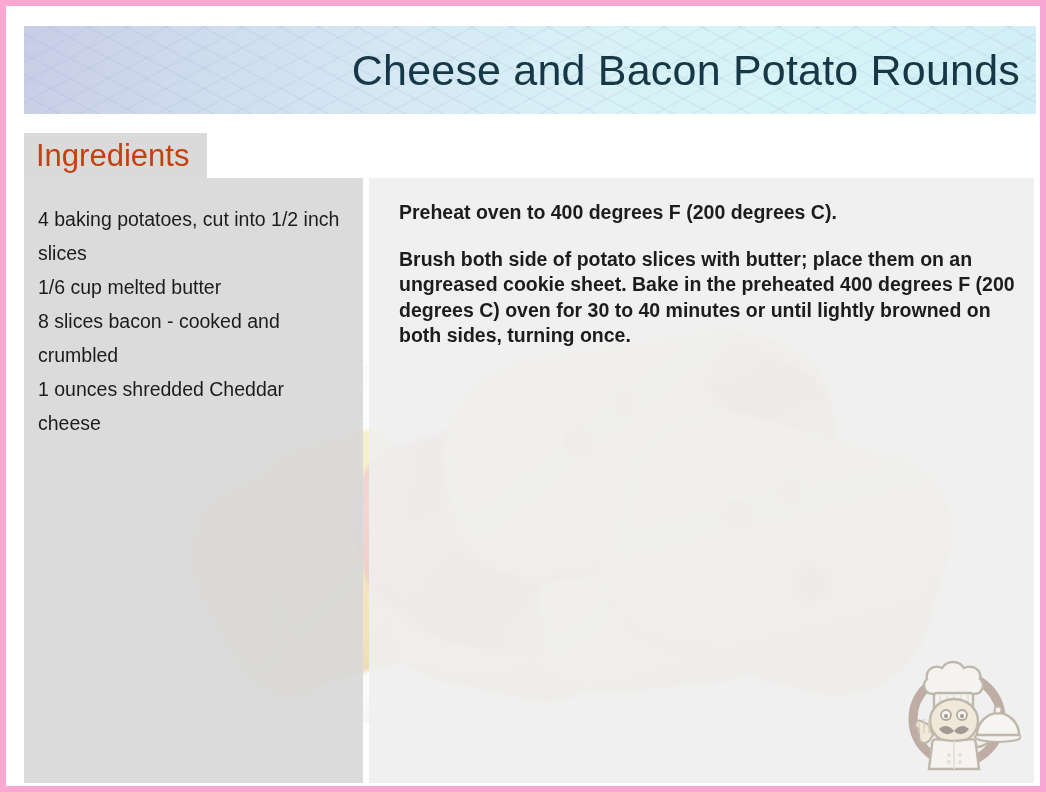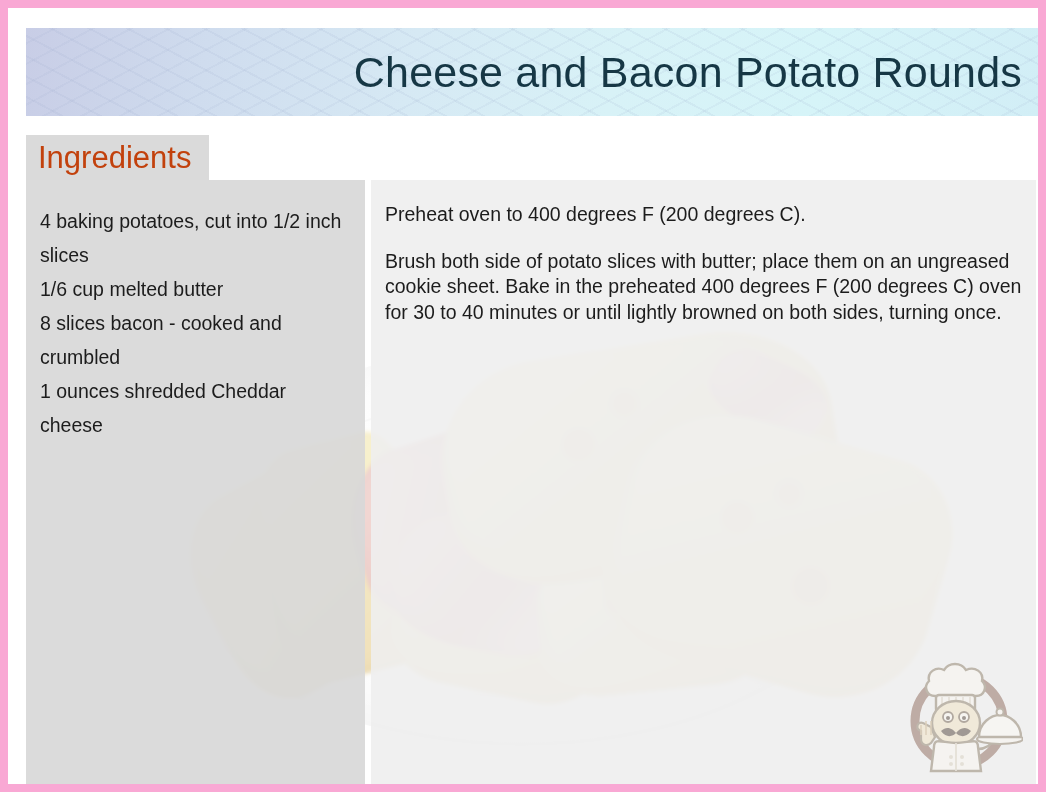--- a/index.html
+++ b/index.html
@@ -11,21 +11,21 @@
   body {
     font-family: "Liberation Sans", sans-serif;
   }
 
   .card {
     position: relative;
     width: 1046px;
     height: 792px;
     background: #ffffff;
     box-sizing: border-box;
-    border: 8px solid #f9a8d4;
+    border: 6px solid #f9a8d4;
     overflow: hidden;
   }
 
   
   .photo-layer {
     position: absolute;
     left: 12px;
     top: 12px;
     right: 12px;
     bottom: 12px;
@@ -180,21 +180,21 @@
     width: 665px;
     height: 605px;
     background: rgba(238,238,238,0.90);
   }
   .dir-steps {
     font-size: 19.5px;
     line-height: 25.5px;
     color: #1c1c1c;
     margin: 8px 0 0 0;
   }
-  .dir-steps p { margin: 0 0 21px 0; }
+  .dir-steps p { margin: 0 0 21px 16px; font-weight: bold; }
   .dir-steps p:last-child { margin-bottom: 0; }
 
   
   .chef-logo {
     position: absolute;
     left: 893px;
     top: 643px;
     width: 122px;
     height: 124px;
     opacity: 0.48;

